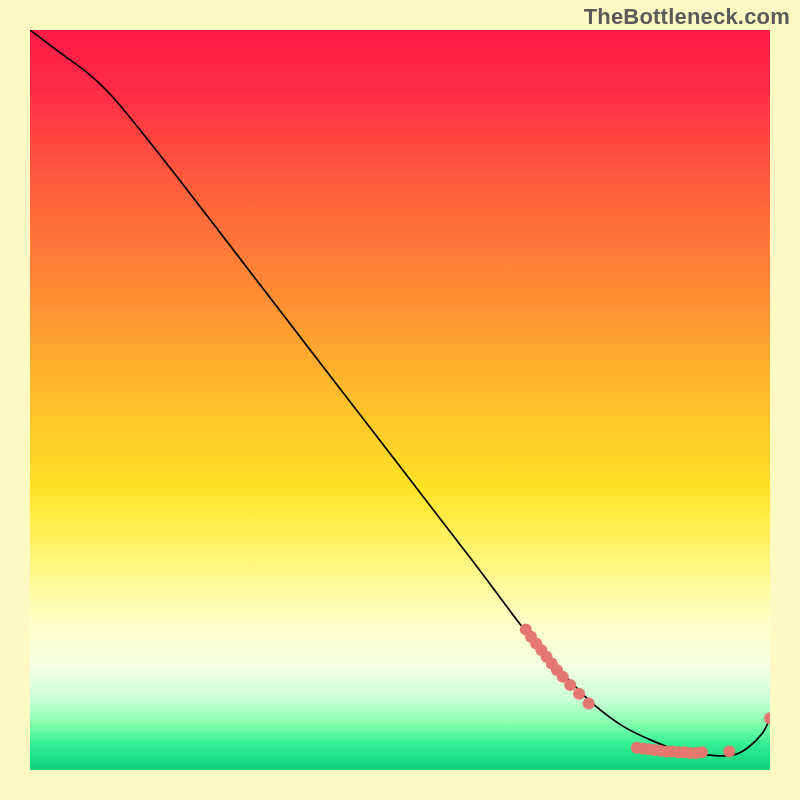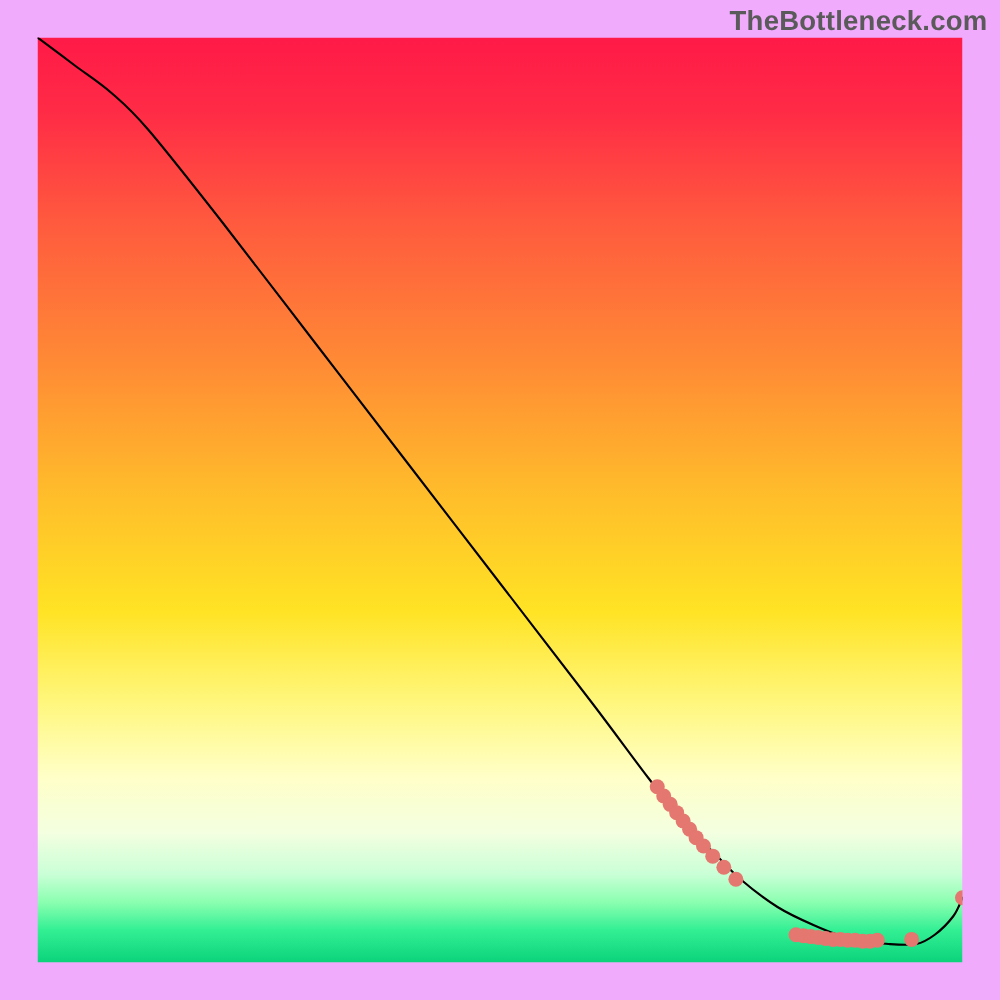--- a/index.html
+++ b/index.html
@@ -1,21 +1,21 @@
 <!DOCTYPE html>
 <html><head>
 <meta charset="utf-8">
 <style>
   * { margin: 0; padding: 0; box-sizing: border-box; }
   html, body { width: 800px; height: 800px; overflow: hidden; background: #000; }
   .stage {
     position: relative;
     width: 800px;
     height: 800px;
-    background: #f0abfc;
+    background: #fef9c3;
   }
   .watermark {
     position: absolute;
     top: 4px;
     right: 10px;
     font-family: Arial, Helvetica, sans-serif;
     font-size: 22px;
     font-weight: 600;
     color: #5a5a5a;
     letter-spacing: 0.2px;

